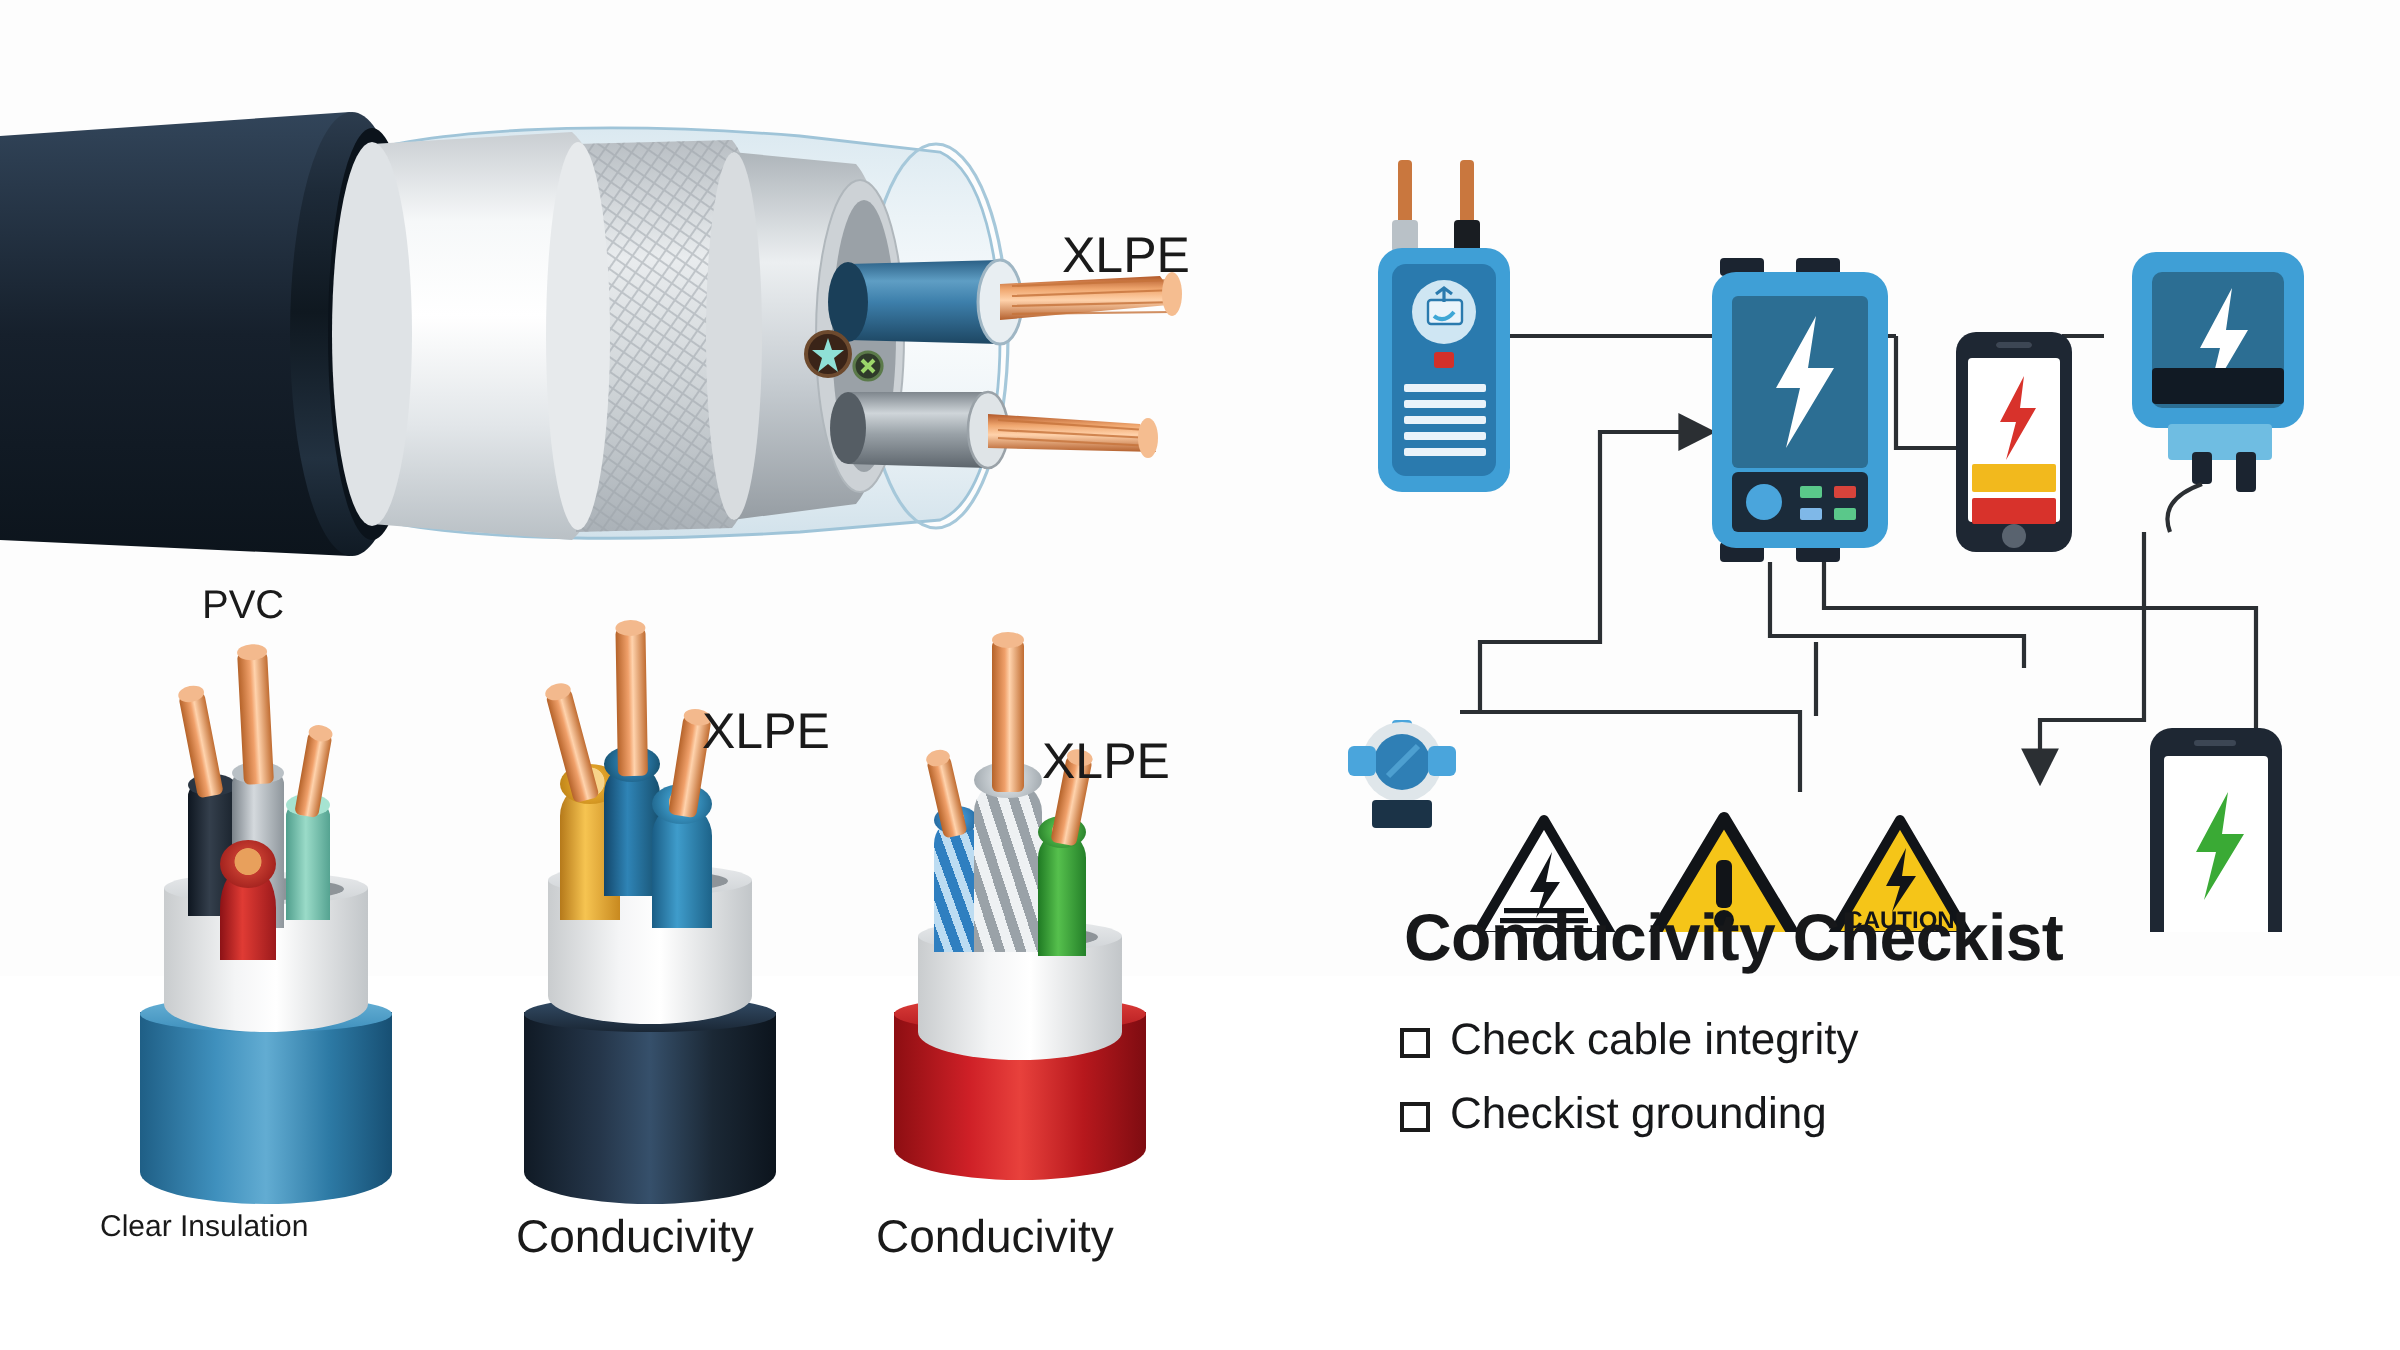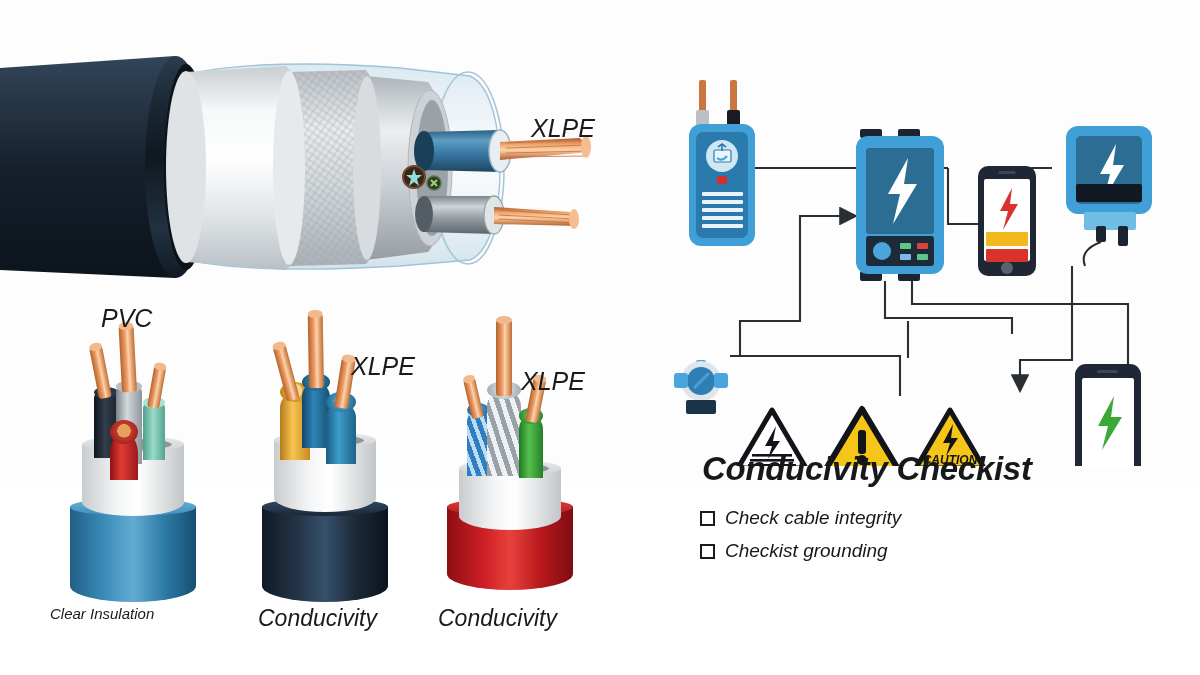--- a/index.html
+++ b/index.html
@@ -1,17 +1,17 @@
 <!DOCTYPE html>
 <html><head>
 <meta charset="utf-8">
 <style>
   html,body{margin:0;padding:0;background:#ffffff;}
   body{width:1200px;height:675px;overflow:hidden;font-family:"Liberation Sans",sans-serif;color:#1b1b1b;}
-  #stage{position:relative;width:1200px;height:488px;background:#fdfdfd;font-style:italic;}
+  #stage{position:relative;width:1200px;height:488px;background:#fdfdfd;}
 
   .lbl{position:absolute;font-family:"Liberation Sans",sans-serif;color:#1a1a1a;white-space:nowrap;}
 
   
   #mainCable{position:absolute;left:0;top:20px;width:640px;height:270px;}
 
   
   .cable{position:absolute;width:170px;height:300px;}
   .sheath{position:absolute;bottom:0;left:22px;width:126px;height:112px;border-radius:50%/14px;}
   .sheath .tube{position:absolute;left:0;top:8px;width:100%;height:96px;border-radius:0 0 50%  50%/0 0 16px 16px;}
@@ -25,21 +25,21 @@
   .core .capt{position:absolute;left:0;top:-5px;width:100%;height:11px;border-radius:50%;}
   .wire{position:absolute;width:13px;border-radius:3px;background:linear-gradient(90deg,#b5632a,#f0a06a 40%,#ffd3ad 55%,#c06c31);}
   .wire .capw{position:absolute;left:0;top:-4px;width:100%;height:8px;border-radius:50%;background:#f3b98d;}
 
   
   #diagram{position:absolute;left:660px;top:66px;width:540px;height:400px;}
   .checkbox{display:inline-block;width:15px;height:15px;border:2px solid #1a1a1a;margin-right:10px;vertical-align:-2px;box-sizing:border-box;}
 
   #checklist{position:absolute;left:700px;top:450px;width:470px;}
   #checklistTitle{font-size:33px;font-weight:bold;letter-spacing:-0.3px;color:#17181a;margin:0 0 18px 2px;font-family:"Liberation Sans",sans-serif;}
-  .citem{font-size:19px;color:#17181a;margin-bottom:9px;line-height:1.25;}
+  .citem{font-size:22px;color:#17181a;margin-bottom:9px;line-height:1.25;}
 </style>
 </head>
 <body>
 
 <div id="stage">
 
   <div id="mainCable">
     <svg width="640" height="270" viewBox="0 0 640 270">
       <defs>
         <linearGradient id="gJacket" x1="0" y1="0" x2="0" y2="1">
@@ -180,21 +180,21 @@
       <div class="capt" style="height:24px;top:-12px;background:radial-gradient(circle at 50% 45%,#e8a05c 0 34%,#c23a2e 36%,#8e1113 100%);"></div>
     </div>
 
     <div class="core" style="left:95px;bottom:150px;width:22px;height:58px;background:linear-gradient(90deg,#4f9e8c,#9adbc8 45%,#55a391);">
       <div class="capt" style="background:#a6e3d1;"></div>
     </div>
     <div class="wire" style="left:99px;bottom:202px;height:42px;width:12px;transform:rotate(10deg);transform-origin:bottom center;">
         <div class="capw"></div>
       </div>
   </div>
-  <span class="lbl" style="left:101px;top:304px;font-size:25px;">PVC</span>
+  <span class="lbl" style="left:101px;top:292px;font-size:20px;">PVC</span>
   <span class="lbl" style="left:50px;top:605px;font-size:15px;">Clear Insulation</span>
 
   <div class="cable" style="left:240px;top:310px;">
     <div class="sheath">
       <div class="tube" style="background:linear-gradient(90deg,#101a25,#25364a 30%,#36506b 50%,#1b2835 75%,#0c141d);"></div>
       <div class="top" style="background:linear-gradient(180deg,#36506b,#1a2735);"></div>
     </div>
     <div class="inner" style="bottom:92px;">
       <div class="tube"></div>
       <div class="top">

